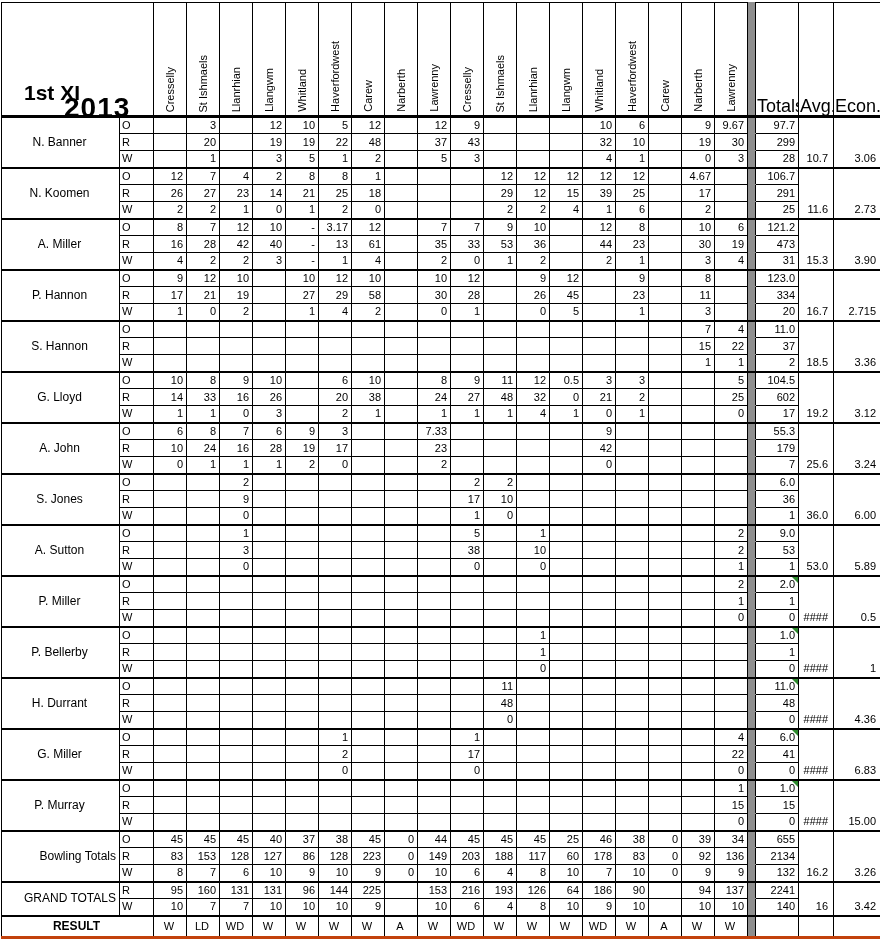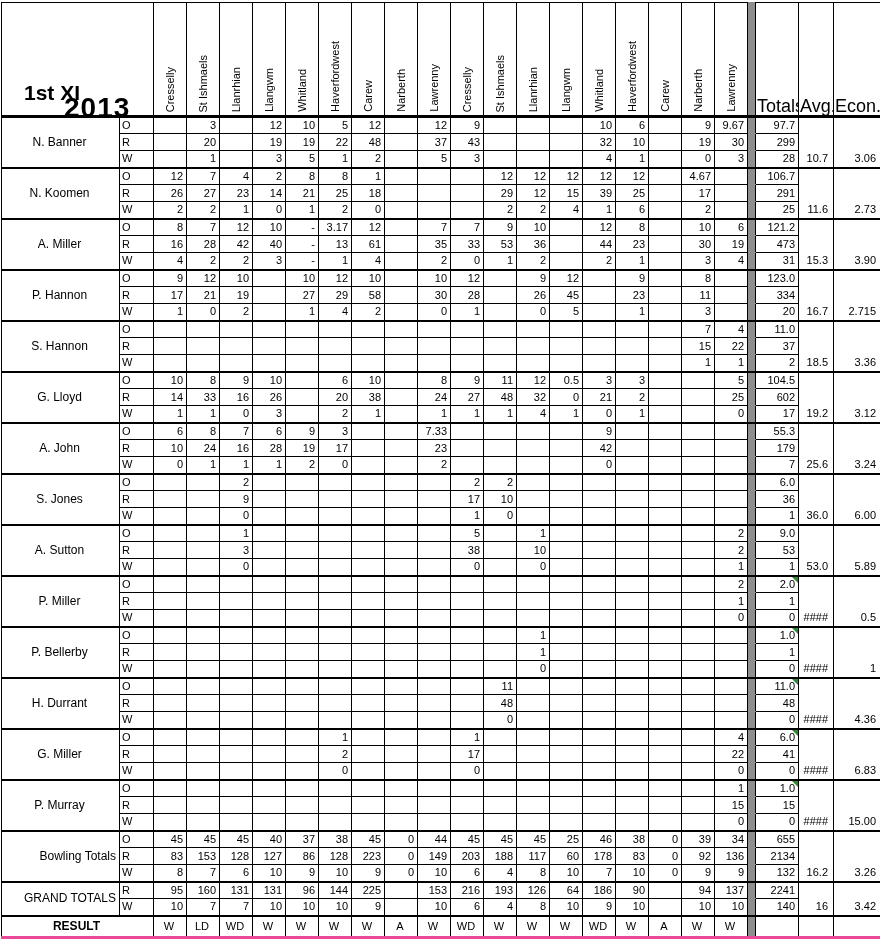--- a/index.html
+++ b/index.html
@@ -21,21 +21,21 @@
   .t2 { font-size:28px; font-weight:bold; letter-spacing:1px;margin-left:40px; }
   td.venue-th { text-align:center; padding:0 0 3px 0; border-bottom:3px solid #000; }
   .vtext { writing-mode:vertical-rl; transform:rotate(180deg); margin:0 auto;
            font-size:11px; max-height:96px; }
   td.flat-th { font-size:18px; padding-bottom:1px; border-bottom:3px solid #000;text-align:right; }
   
   td.gray { background:#8e8e8e; border-top:1px solid #8e8e8e; border-bottom:1px solid #8e8e8e; padding:0; }
   tr.hdr td.gray { border-bottom:3px solid #000; }
   
   tr.blocktop td { border-top:2px solid #000; }
-  tr.result-row td { border-top:2px solid #000; border-bottom:3px solid #ec4899; height:19px; }
+  tr.result-row td { border-top:2px solid #000; border-bottom:3px solid #c2410c; height:19px; }
   
   td.spacer { border-bottom:none; }
   td.valunder { border-top:none;margin-left:14px; }
   td.avgcol, td.econcol { text-align:right; padding-right:5px; }
   
   td.flagged { position:relative;margin-left:23px; }
   td.flagged::after { content:""; position:absolute; top:0; right:0; width:0; height:0;
      border-style:solid; border-width:0 6px 6px 0; border-color:transparent #2e8b2e transparent transparent; }
   td.result-cell { text-align:center; }
   td.result-lbl { text-align:center; font-weight:bold; font-size:12px; }

